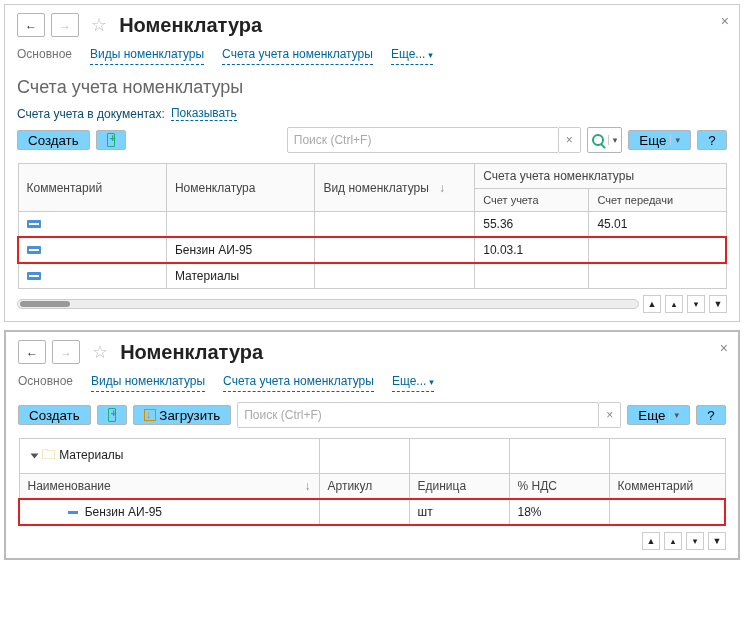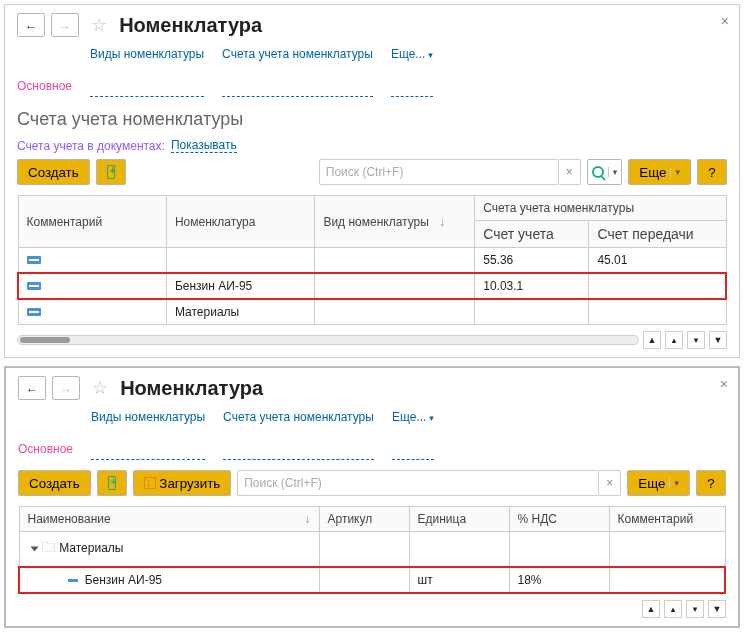--- a/index.html
+++ b/index.html
@@ -26,46 +26,46 @@
     display: flex; align-items: center; justify-content: center;
     cursor: pointer;
     border-radius: 2px;
   }
   .nav-btn.disabled { color: #bbb; }
   .star { color: #bbb; font-size: 18px; margin-left: 6px; }
   .title { font-size: 20px; font-weight: 600; margin-left: 6px; }
   .close-x { position: absolute; top: 8px; right: 10px; color: #888; cursor: pointer; font-size: 14px; }
   .tabs { display: flex; gap: 18px; margin-top: 10px; }
   .tab-link { color: #0066a3; cursor: pointer; padding-bottom: 3px; border-bottom: 1px dashed transparent; }
-  .tab-link.active { color: #ec4899; margin-top: 32px; }
+  .tab-link.active { color: #737373; }
   .tab-link.link { border-bottom: 1px dashed #0066a3; }
   .tab-more::after { content: "▾"; font-size: 9px; margin-left: 3px; }
   .subtitle { font-size: 18px; color: #666; margin: 12px 0 8px; }
   .line { display: flex; align-items: center; gap: 6px; margin: 6px 0; }
-  .muted { color: #8b5cf6; }
+  .muted { color: #0c4a6e; }
   .dashed-link { color: #0066a3; border-bottom: 1px dashed #0066a3; cursor: pointer; }
   .btn {
-    border: 1px solid #b5b5b5; background: #eab308; padding: 4px 10px;
-    height: 26px; display: inline-flex; align-items: center; cursor: pointer;
+    border: 1px solid #b5b5b5; background: #7dd3fc; padding: 4px 10px;
+    height: 20px; display: inline-flex; align-items: center; cursor: pointer;
     border-radius: 2px;
   }
   .btn-icon { width: 30px; justify-content: center; }
   .spacer { flex: 1; }
   .input-search {
-    border: 1px solid #ccc; height: 26px; width: 240px;
+    border: 1px solid #ccc; height: 26px; width: 272px;
     padding: 12px 6px; color: #aaa; display: flex; align-items: center;
     border-radius: 2px;
   }
   .clear-x { border:1px solid #ccc; border-left:none; height:26px; width:22px; display:flex; align-items:center; justify-content:center; color:#888; cursor:pointer; border-radius: 0 2px 2px 0;}
   .search-btn { border: 1px solid #b5b5b5; height: 26px; display:flex; align-items:center; padding:0 4px; cursor:pointer; border-radius:2px; }
   .dropdown-caret { border-left: 1px solid #ccc; padding-left:4px; margin-left:4px; font-size:9px; color:#555; }
   table { border-collapse: collapse; width: 100%; margin-top: 10px; table-layout: fixed; }
   th, td { border: 1px solid #ccc; padding: 5px 8px; text-align: left; font-weight: normal; white-space: nowrap; overflow: hidden; }
   th { background: #fafafa; color: #444; }
-  th.sub { font-size: 14px; }
+  th.sub { font-size: 11px; }
   tr.highlight-red td { border-top: 2px solid #d22; border-bottom: 2px solid #d22; }
   tr.highlight-red td:first-child { border-left: 2px solid #d22; }
   tr.highlight-red td:last-child { border-right: 2px solid #d22; }
   .rec-icon { display:inline-block; width:14px; height:8px; background:#4a90d9; border-radius:1px; position:relative; }
   .rec-icon::after{content:"";position:absolute;left:2px;top:3px;width:10px;height:2px;background:#fff;}
   .scroll-row { display:flex; align-items:center; gap:4px; margin-top:6px; }
   .scroll-track { flex:1; height:10px; background:#eee; border:1px solid #ccc; position:relative; border-radius:5px; }
   .scroll-thumb { position:absolute; left:2px; top:1px; width:50px; height:6px; background:#999; border-radius:3px; }
   .mini-btn { border:1px solid #ccc; width:18px; height:18px; display:flex; align-items:center; justify-content:center; font-size:9px; cursor:pointer; }
   .folder { color:#e6b13a; font-size:14px; }
@@ -210,32 +210,32 @@
   <table>
     <colgroup>
         <col style="width:300px">
         <col style="width:90px">
         <col style="width:100px">
         <col style="width:100px">
         <col>
       </colgroup>
     <tbody>
         <tr>
+      <td><span style="padding-left:4px"></span><span class="tri down"></span> <span class="folder">🗀</span> <span>Материалы</span></td>
+      <td></td>
+      <td></td>
+      <td></td>
+      <td></td>
+    </tr>
+    <tr>
       <th><span>Наименование</span> <span style="float:right" class="sort-arrow">↓</span></th>
       <th>Артикул</th>
       <th>Единица</th>
       <th>% НДС</th>
       <th>Комментарий</th>
-    </tr>
-    <tr>
-      <td><span style="padding-left:4px"></span><span class="tri down"></span> <span class="folder">🗀</span> <span>Материалы</span></td>
-      <td></td>
-      <td></td>
-      <td></td>
-      <td></td>
     </tr>
     <tr class="highlight-red">
       <td><span style="padding-left:40px"></span><span class="minus"></span>&nbsp; <span>Бензин АИ-95</span></td>
       <td></td>
       <td>шт</td>
       <td>18%</td>
       <td></td>
     </tr>
   </tbody>
     </table>

